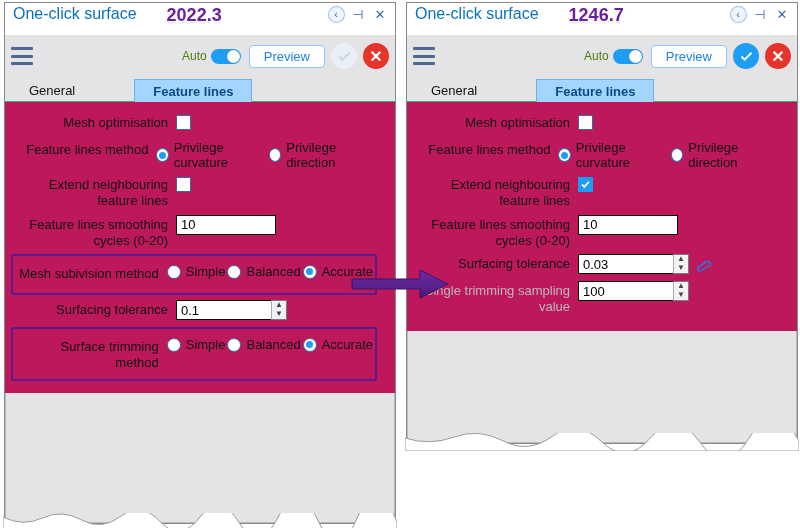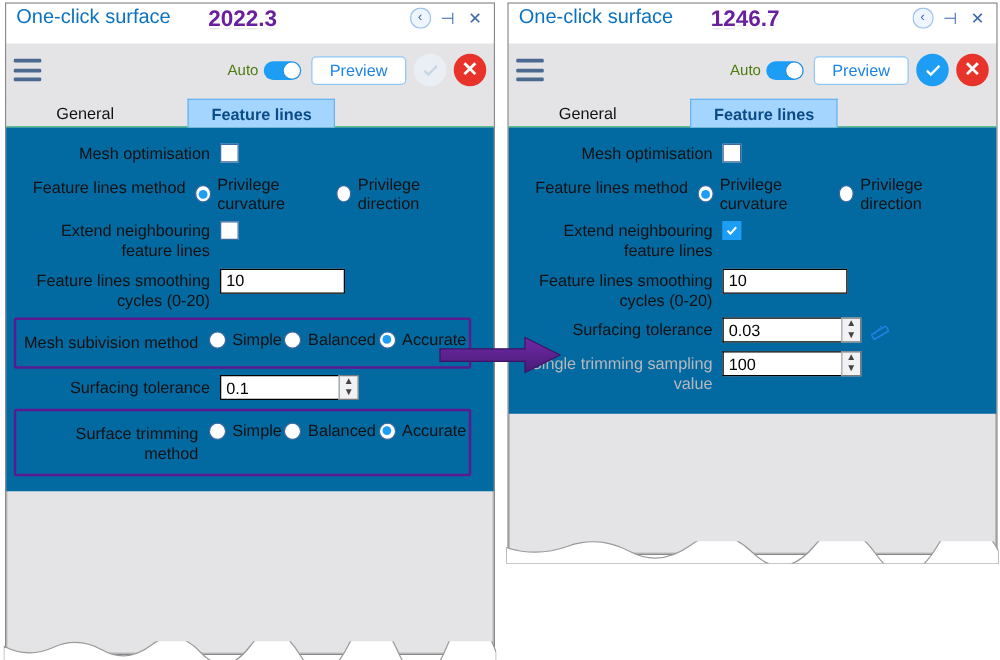--- a/index.html
+++ b/index.html
@@ -114,21 +114,21 @@
     cursor:pointer;
   }
   .big-circ.ok   { background:#e9eff4; color:#c8d6e2; }
   .big-circ.ok.active { background:#1e9df5; color:#fff; }
   .big-circ.cancel{ background:#e8332a; color:#fff; font-weight:700; font-size:16px;}
   .big-circ svg{ width:15px; height:15px; }
 
   
   .tabs {
     display:flex; align-items:flex-end;
-    padding: 0 22px;
+    padding: 0 6px;
     background:#e4e4e6;
     border-bottom:1px solid #33b26f;
     height:24px;
   }
   .tab{
     padding:4px 18px 3px;
     font-size:13px;
     color:#111;
     cursor:pointer;
   }
@@ -136,21 +136,21 @@
     background:#a3d5ff;
     font-weight:600;
     color:#0b4c86;
     border:1px solid #6ab4ee;
     border-bottom:none;
     position:relative; top:1px;margin-left:41px;
   }
 
   
   .body{
-    background:#0369a1;
+    background:#be185d;
     padding:6px 20px 10px 8px;
   }
   .row{
     display:flex; align-items:flex-start;
     margin:5px 0;
     min-height:22px;
   }
   .lbl{
     width:155px;
     text-align:right;

